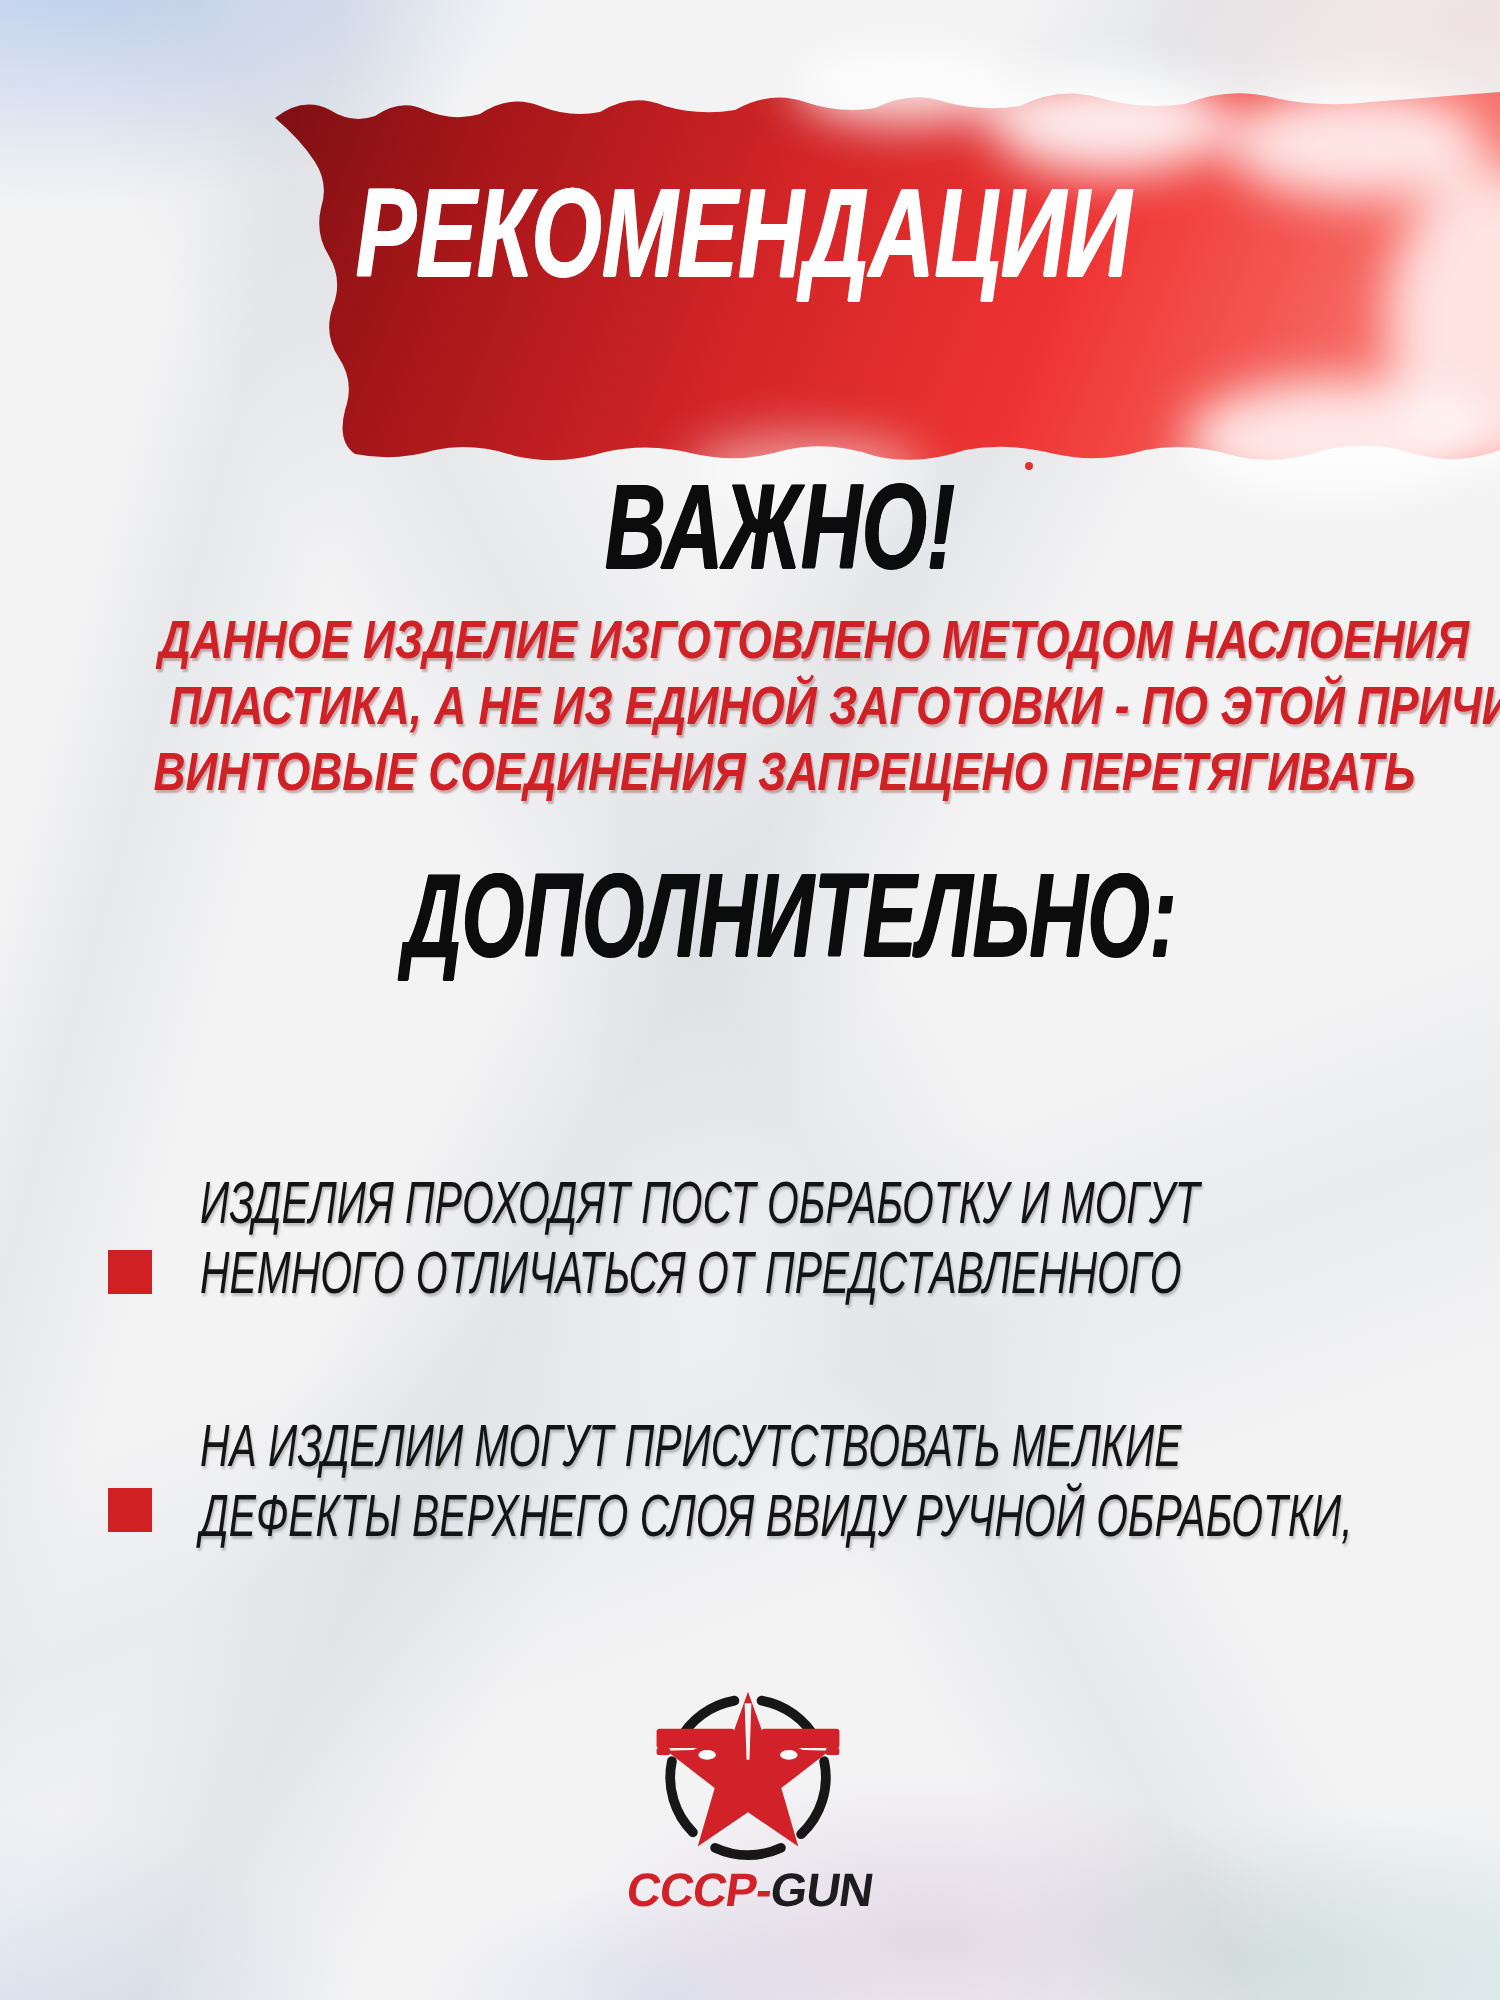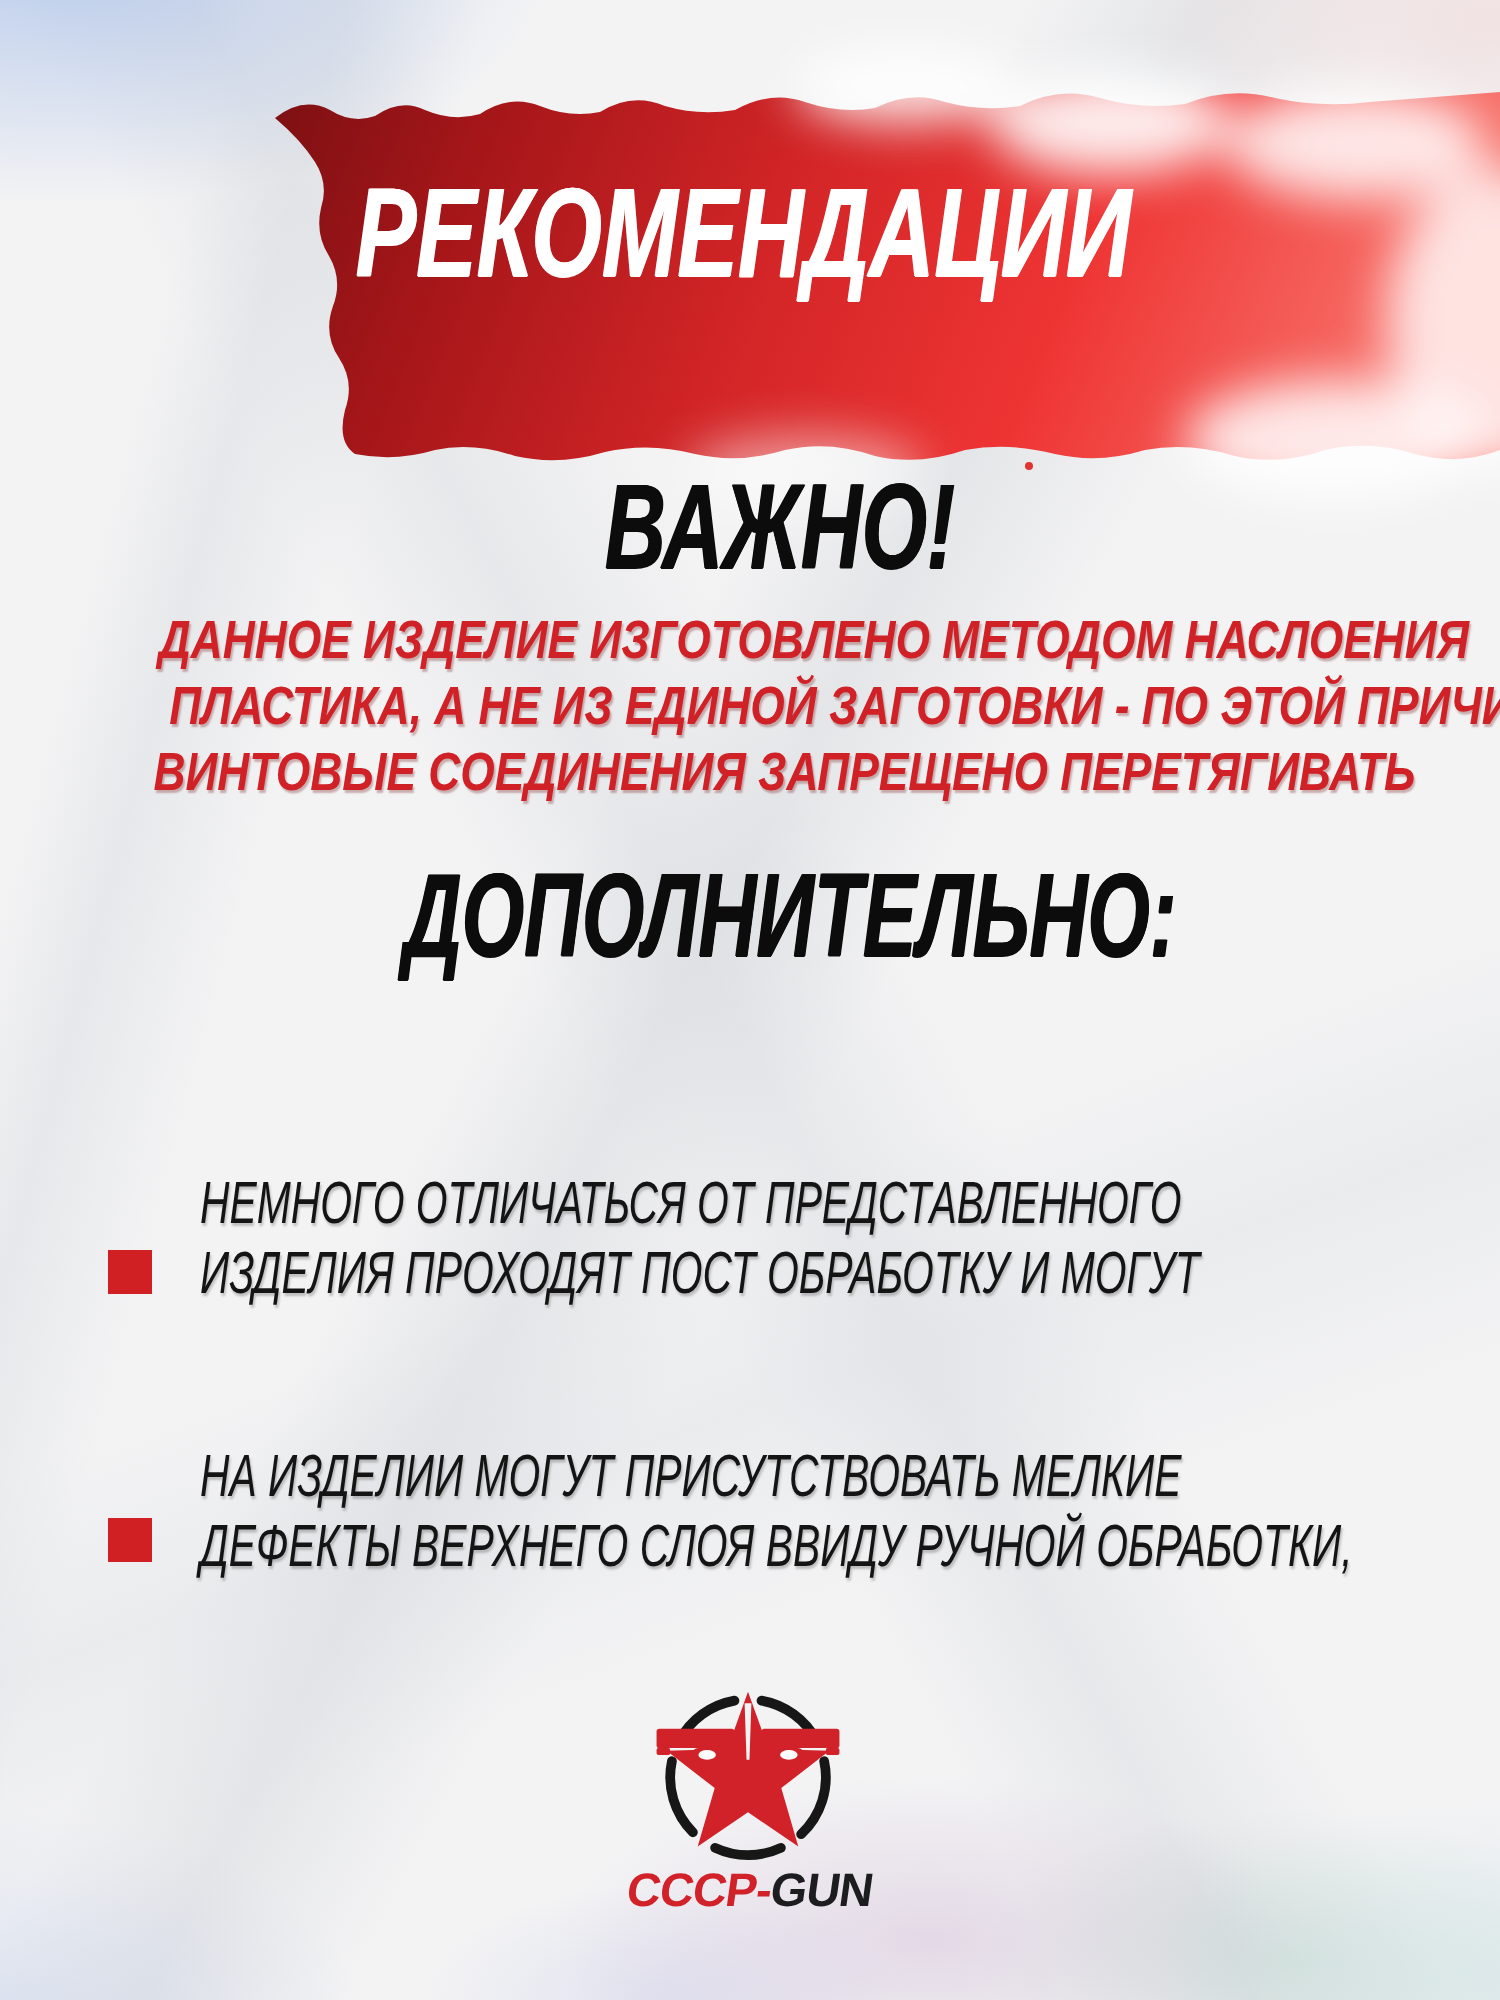--- a/index.html
+++ b/index.html
@@ -47,21 +47,21 @@
   .warning .cx{--sx:.82;}
 
   
   .bullet{position:absolute;left:108px;width:1340px;}
   .bullet-square{position:absolute;left:0;width:44px;height:44px;background:#d02024;}
   .bullet-text{margin-left:92px;font-size:60px;line-height:70px;font-style:italic;
     font-weight:400;color:#141414;text-shadow:2px 3px 3px rgba(0,0,0,.22);}
   .bullet-text .cx{--sx:.68;}
   .b1{top:996px;}  .b1 .bullet-square{top:41px;}
   .b2{top:1168px;} .b2 .bullet-square{top:82px;}
-  .b3{top:1411px;margin-top:30px;} .b3 .bullet-square{top:77px;}
+  .b3{top:1411px;} .b3 .bullet-square{top:77px;}
 
   
   .brand-logo{position:absolute;left:641px;top:1672px;width:214px;height:195px;}
   .brand-name{position:absolute;left:0;top:1862px;width:1500px;text-align:center;
     font-size:47px;font-weight:700;letter-spacing:-1px;transform:skewX(-8deg);}
   .brand-red{color:#d1222a;}
   .brand-black{color:#1d1d1f;}
 </style>
 </head>
 <body>
@@ -119,22 +119,22 @@
   </div>
 
   <div class="h-additional heavy">
     <span class="cx" style="--sx:.68">ДОПОЛНИТЕЛЬНО:</span>
   </div>
 
 
   <div class="bullet b2">
     <span class="bullet-square"></span>
     <div class="bullet-text">
+      <div><span class="cx cxl">ИЗДЕЛИЯ ПРОХОДЯТ ПОСТ ОБРАБОТКУ И МОГУТ</span></div>
       <div><span class="cx cxl">НЕМНОГО ОТЛИЧАТЬСЯ ОТ ПРЕДСТАВЛЕННОГО</span></div>
-      <div><span class="cx cxl">ИЗДЕЛИЯ ПРОХОДЯТ ПОСТ ОБРАБОТКУ И МОГУТ</span></div>
     </div>
   </div>
 
   <div class="bullet b3">
     <span class="bullet-square"></span>
     <div class="bullet-text">
       <div><span class="cx cxl">НА ИЗДЕЛИИ МОГУТ ПРИСУТСТВОВАТЬ МЕЛКИЕ</span></div>
       <div><span class="cx cxl">ДЕФЕКТЫ ВЕРХНЕГО СЛОЯ ВВИДУ РУЧНОЙ ОБРАБОТКИ,</span></div>
     </div>
   </div>

